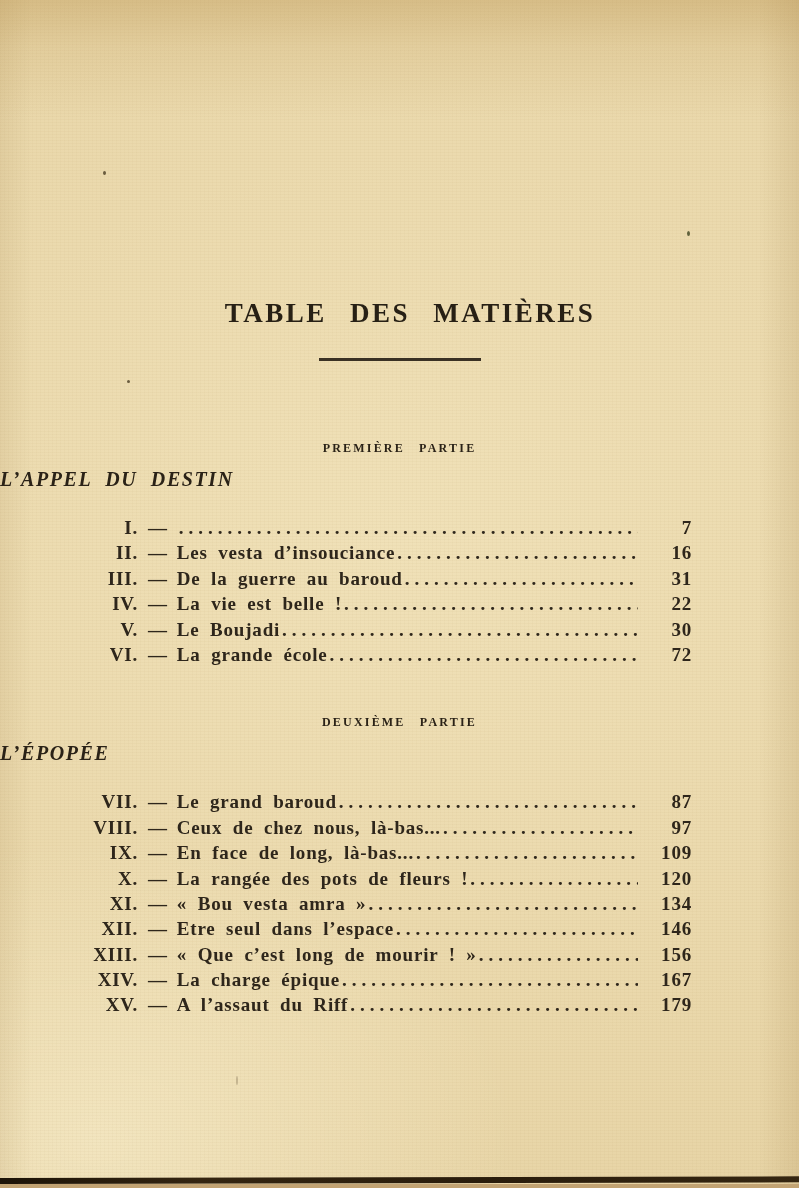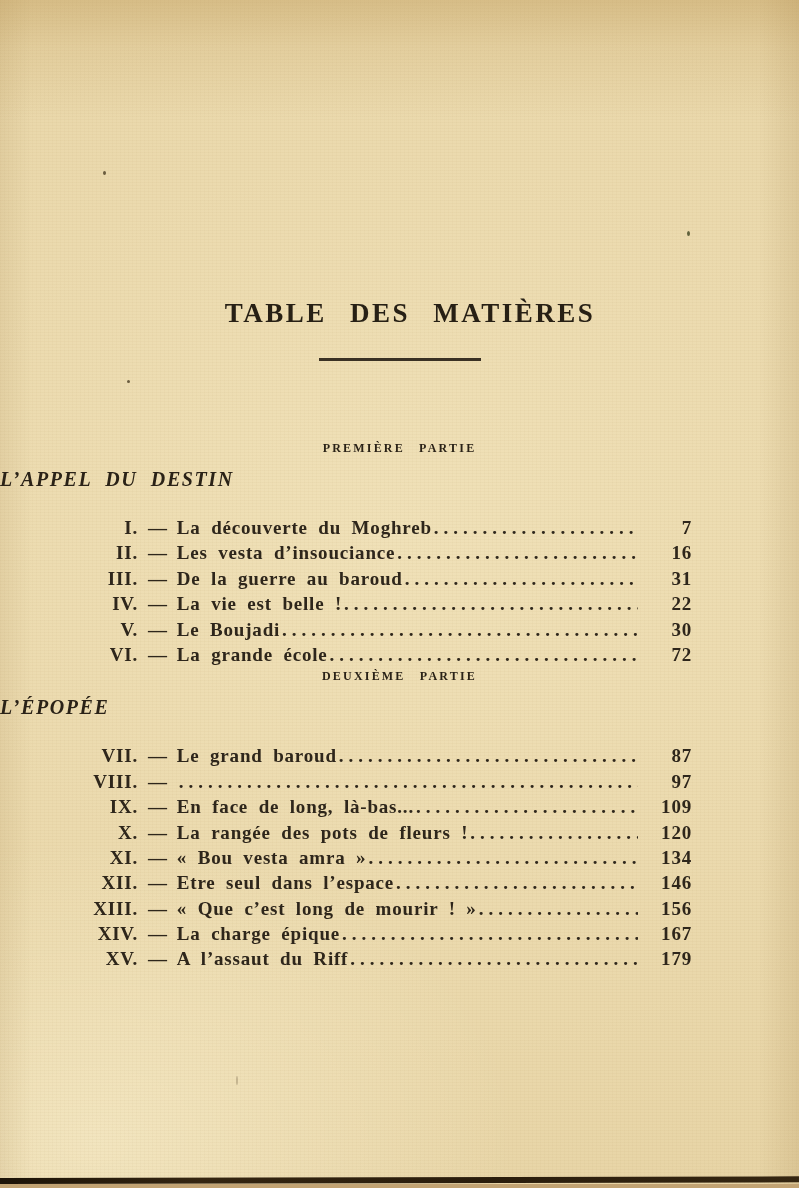--- a/index.html
+++ b/index.html
@@ -36,21 +36,21 @@
   .title-rule {
     width: 162px;
     height: 0;
     border-top: 3px solid #3a3124;
     margin: 29px auto 0 auto;
   }
 
   
   .parts { }
   .part:nth-child(1) { margin-top: 80px; }
-  .part:nth-child(2) { }
+  .part:nth-child(2) { margin-top: 46px; }
   .part-heading {
     margin: 0;
     text-align: center;
     font-size: 12px;
     font-weight: 700;
     letter-spacing: 2.2px;
     word-spacing: 9px;
     color: #2a2217;
   }
   .part-subtitle {
@@ -135,21 +135,20 @@
   <div class="title-rule"></div>
 
   <div class="parts" id="parts">
   <section class="part">
     <h2 class="part-heading">PREMIÈRE PARTIE</h2>
     <h3 class="part-subtitle">L’APPEL DU DESTIN</h3>
     <div class="entries">
   <div class="row">
     <span class="num">I.</span>
     <span class="dash">—</span>
-    <span class="entry-title">La découverte du Moghreb</span>
     <span class="leaders"></span>
     <span class="pagenum">7</span>
   </div>
 
   <div class="row">
     <span class="num">II.</span>
     <span class="dash">—</span>
     <span class="entry-title">Les vesta d’insouciance</span>
     <span class="leaders"></span>
     <span class="pagenum">16</span>
@@ -197,20 +196,21 @@
     <span class="num">VII.</span>
     <span class="dash">—</span>
     <span class="entry-title">Le grand baroud</span>
     <span class="leaders"></span>
     <span class="pagenum">87</span>
   </div>
 
   <div class="row">
     <span class="num">VIII.</span>
     <span class="dash">—</span>
+    <span class="entry-title">Ceux de chez nous, là-bas...</span>
     <span class="leaders"></span>
     <span class="pagenum">97</span>
   </div>
 
   <div class="row">
     <span class="num">IX.</span>
     <span class="dash">—</span>
     <span class="entry-title">En face de long, là-bas...</span>
     <span class="leaders"></span>
     <span class="pagenum">109</span>

